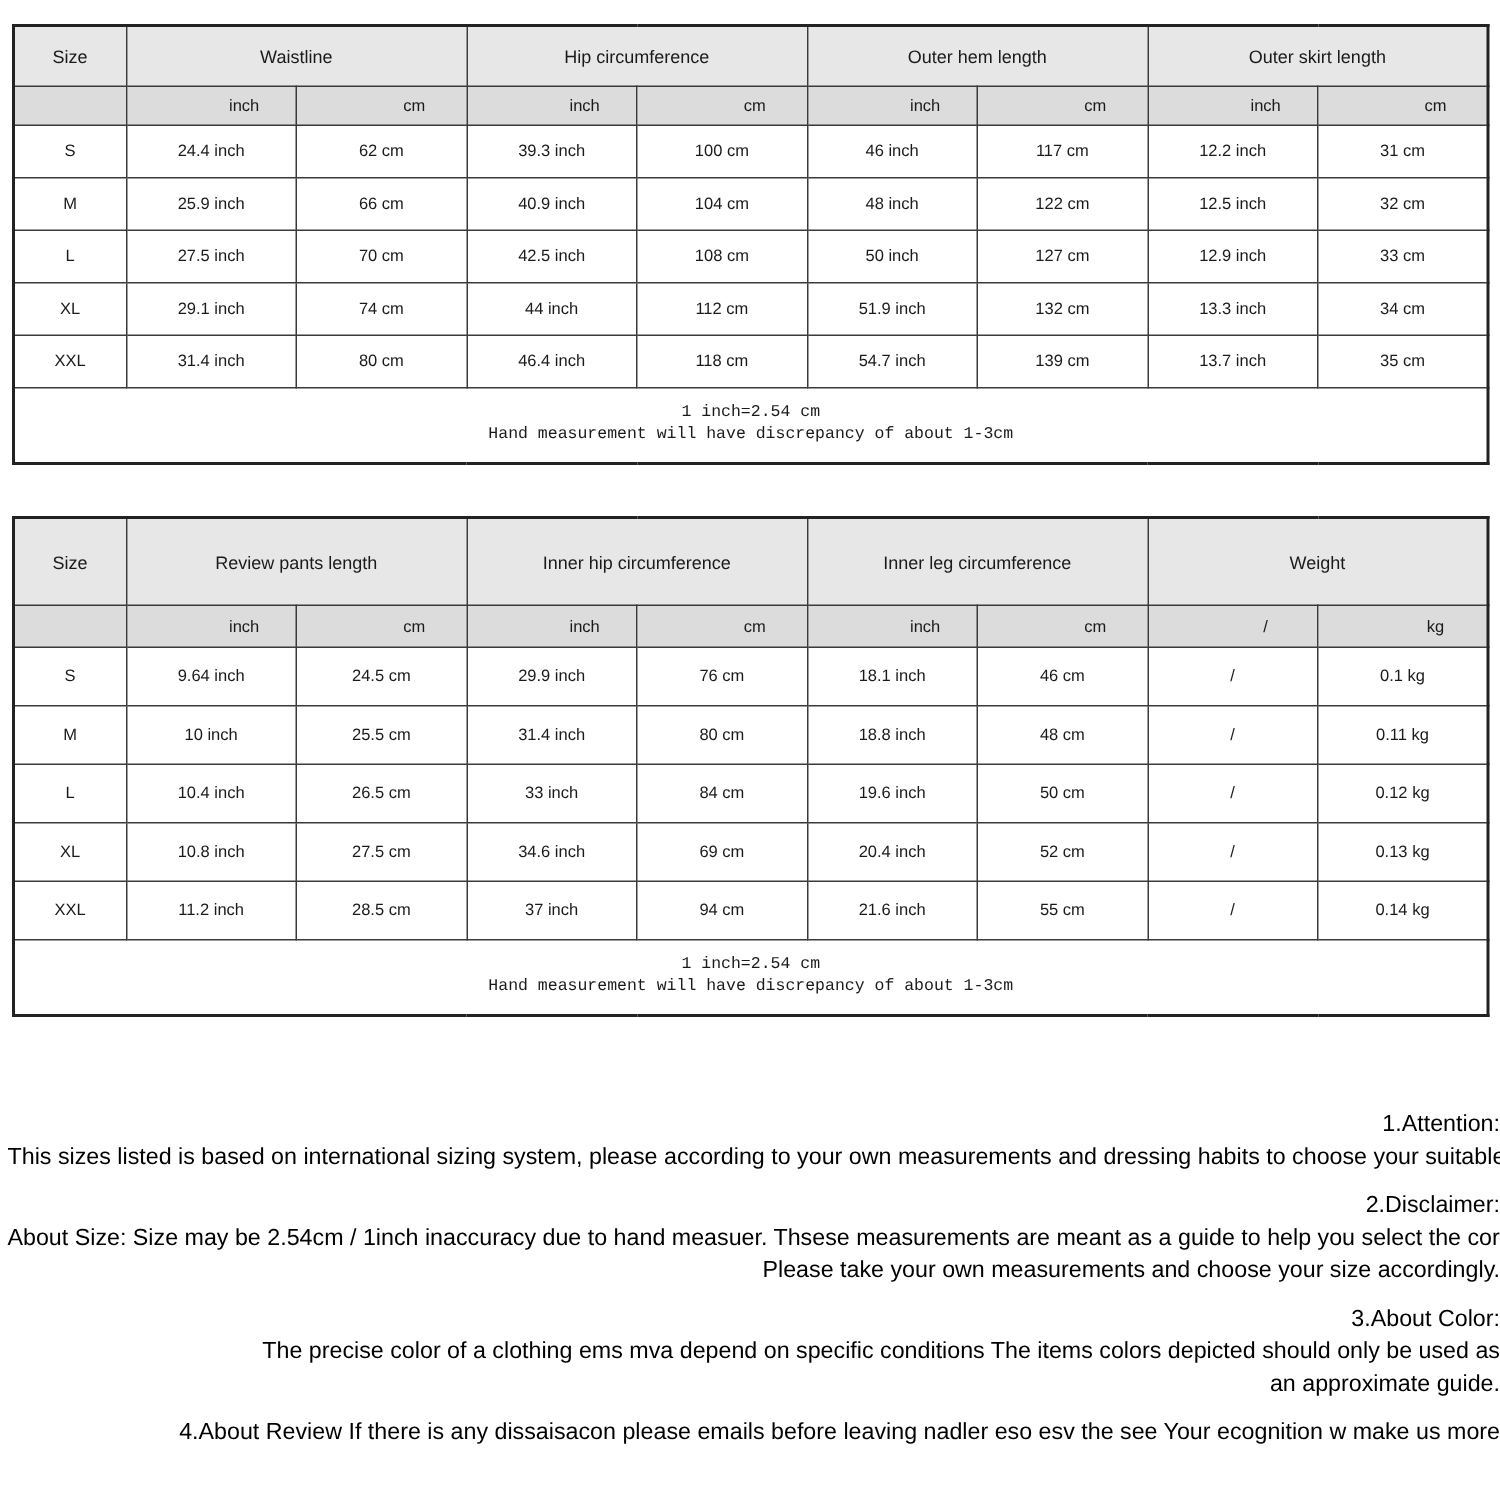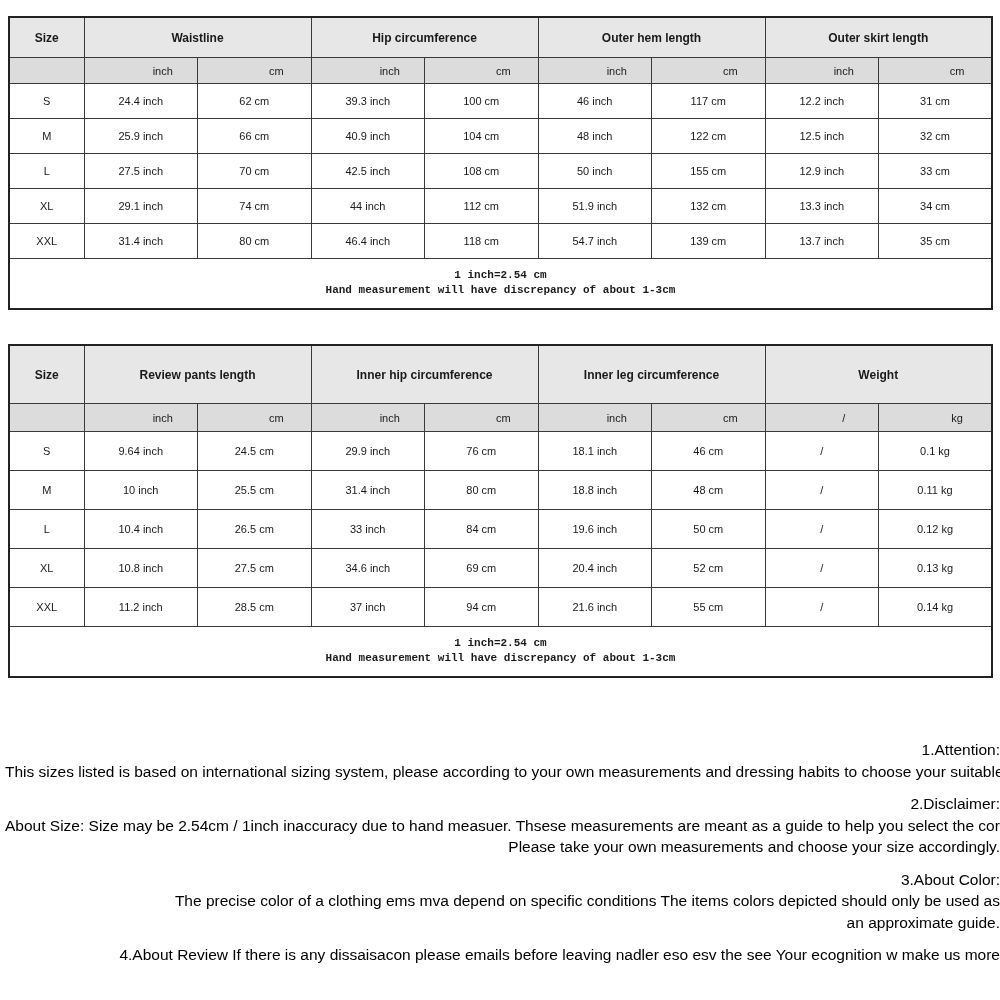--- a/index.html
+++ b/index.html
@@ -32,21 +32,21 @@
     padding: 0;
     overflow: hidden;
     white-space: nowrap;
   }
   .t1 { margin-top: 16px; }
   .t2 { margin-top: 34px; }
 
   tr.hrow th {
     background: #e7e7e7;
     font-size: 12px;
-    font-weight: bold;
+    font-weight: normal;
   }
   .t1 tr.hrow th { height: 39px; }
   .t2 tr.hrow th { height: 57px; }
 
   tr.urow th {
     background: #dcdcdc;
     font-size: 11px;
     font-weight: normal;
     padding-left: 44px;
   }
@@ -55,21 +55,21 @@
 
   tr.drow td {
     background: #ffffff;
     font-size: 11px;
   }
   .t1 tr.drow td { height: 34px; }
   .t2 tr.drow td { height: 38px; }
 
   tr.frow td {
     font-family: "Liberation Mono", monospace;
-    font-weight: bold;
+    font-weight: normal;
     font-size: 11px;
     line-height: 15px;
     padding: 9px 0 10px 0;
   }
   .col-size { width: 75px; }
 
   .notes {
     margin: 61px 0 0 5px;
     font-size: 15.5px;
     line-height: 21.5px;
@@ -137,21 +137,21 @@
         <td>12.5 inch</td>
         <td>32 cm</td>
       </tr>
       <tr class="drow">
         <td>L</td>
         <td>27.5 inch</td>
         <td>70 cm</td>
         <td>42.5 inch</td>
         <td>108 cm</td>
         <td>50 inch</td>
-        <td>155 cm</td>
+        <td>127 cm</td>
         <td>12.9 inch</td>
         <td>33 cm</td>
       </tr>
       <tr class="drow">
         <td>XL</td>
         <td>29.1 inch</td>
         <td>74 cm</td>
         <td>44 inch</td>
         <td>112 cm</td>
         <td>51.9 inch</td>

